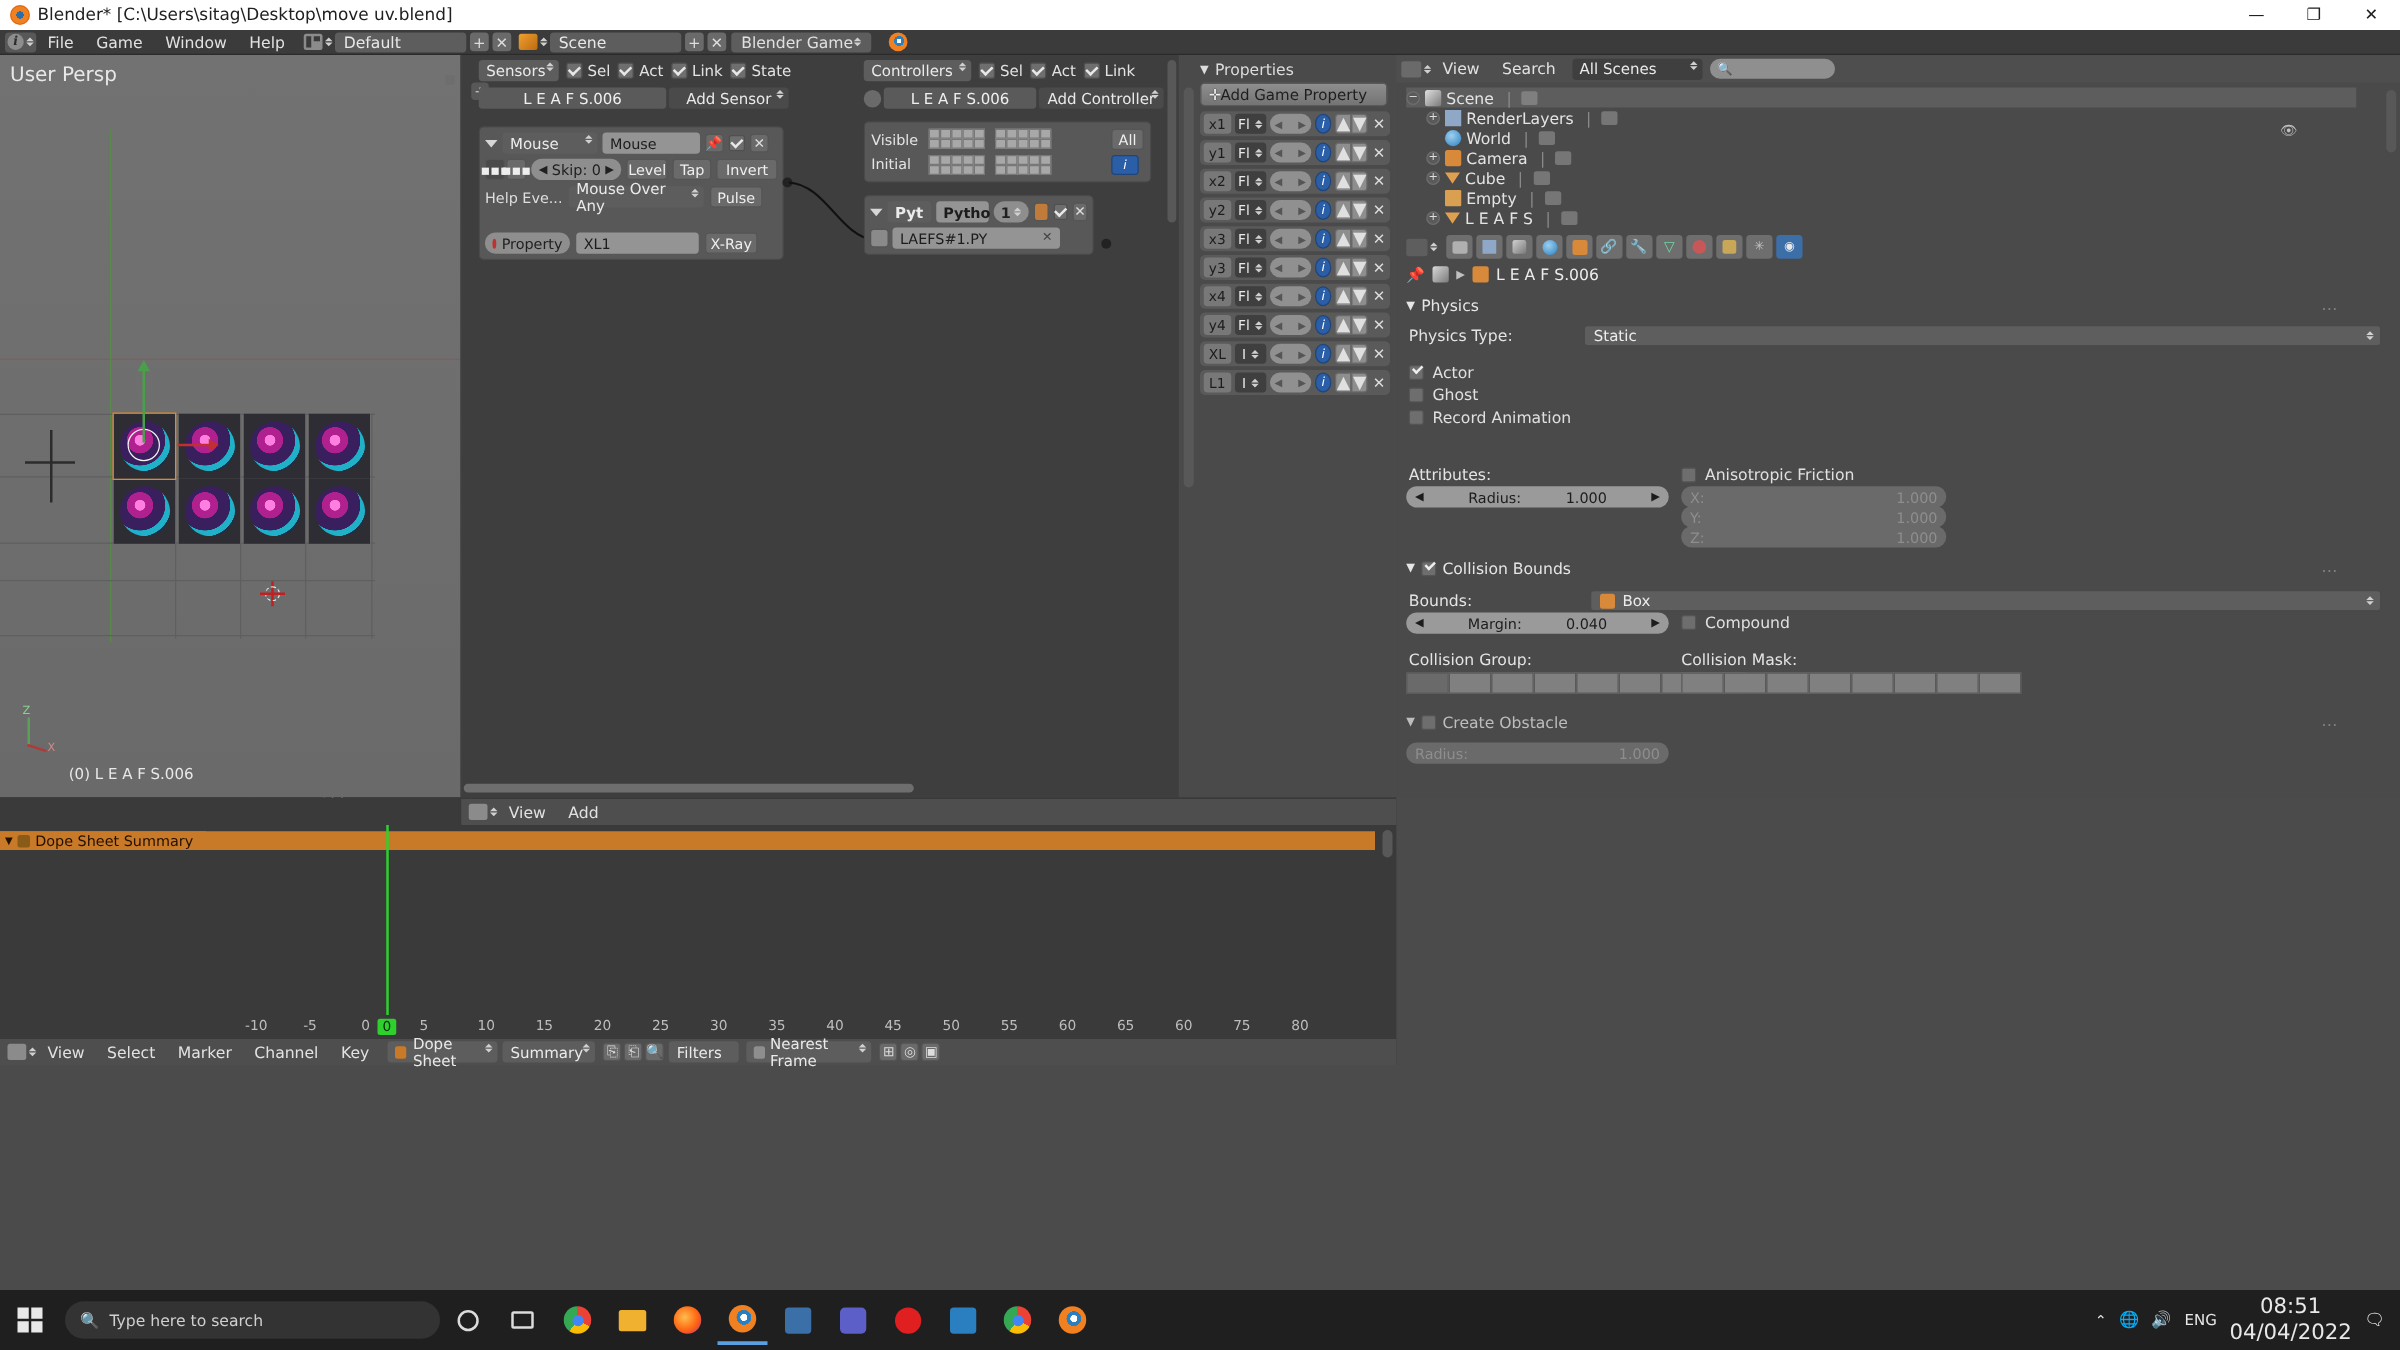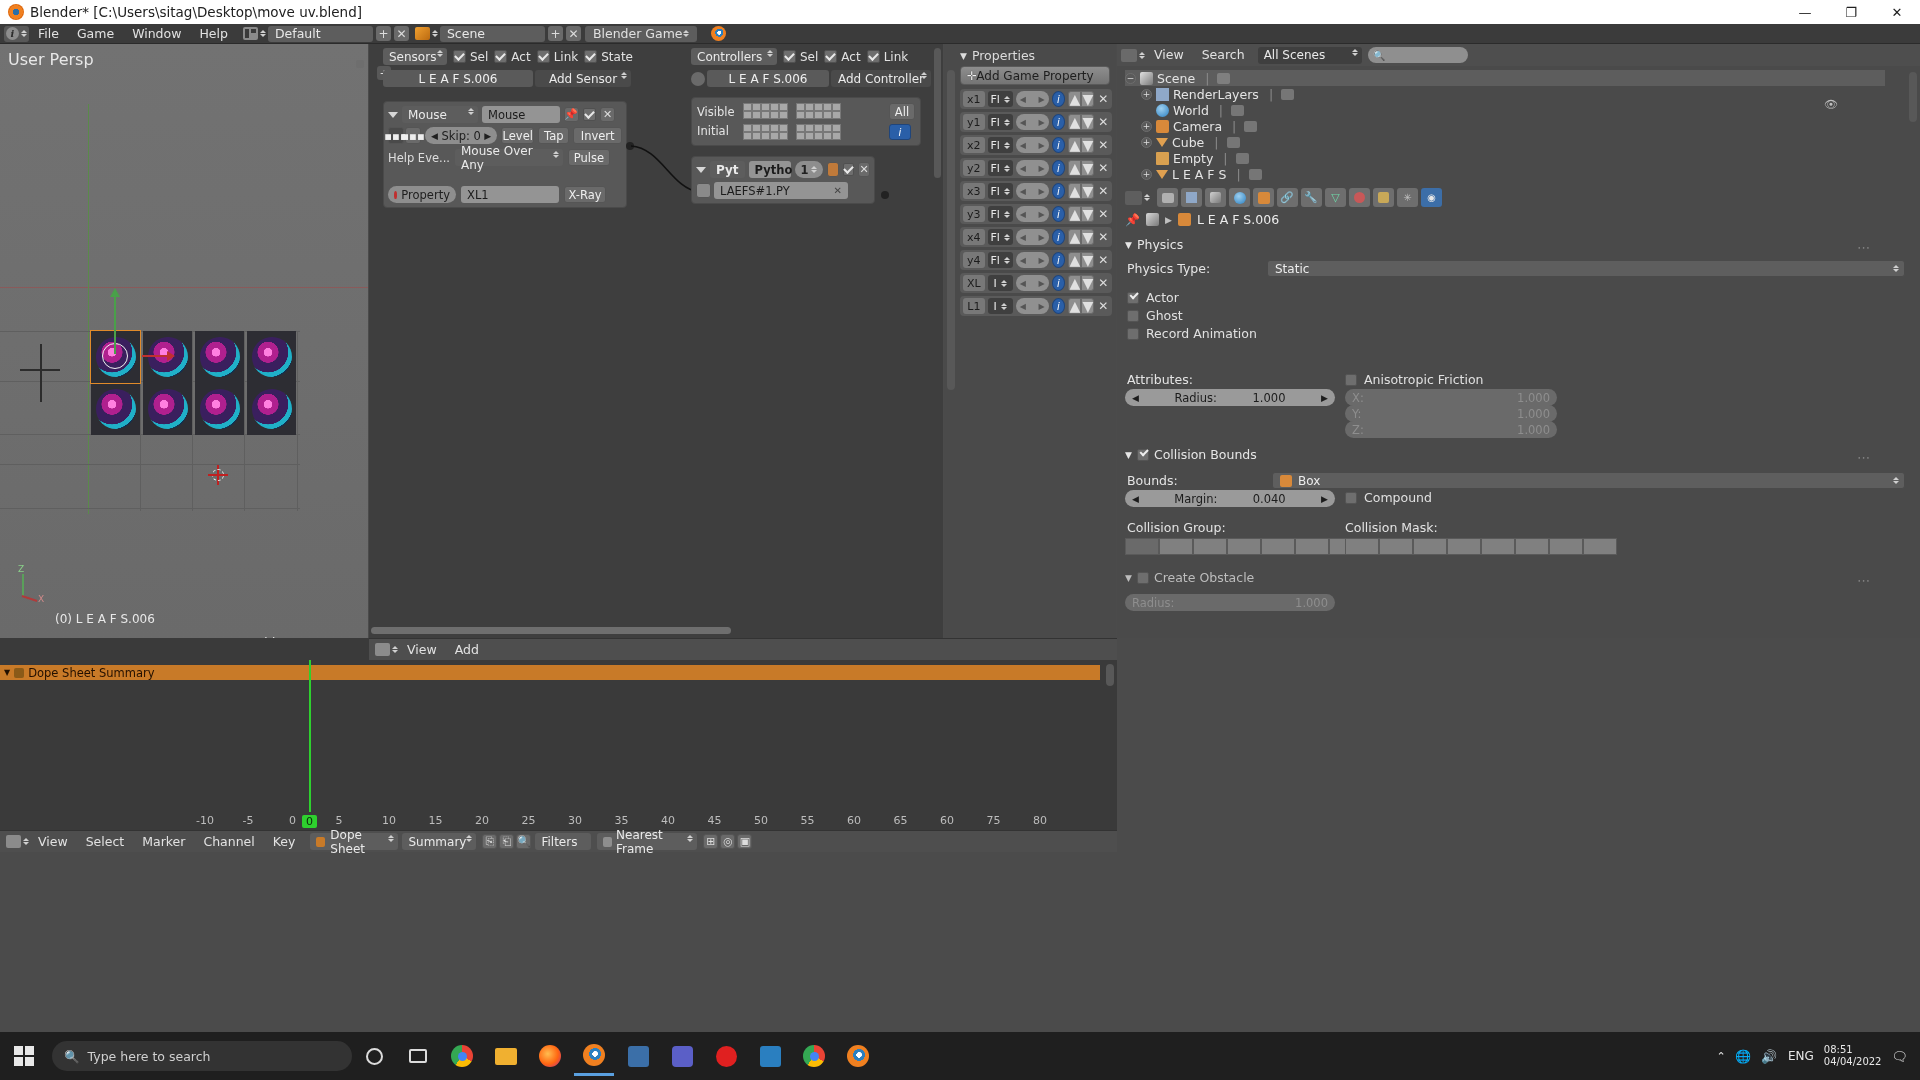--- a/index.html
+++ b/index.html
@@ -197,21 +197,21 @@
   .taskbar{ position:absolute;left:0;bottom:0;width:1920px;height:48px;background:#1f1f1f;
      display:flex;align-items:center; }
   .tb-start{ width:48px;height:48px;display:flex;align-items:center;justify-content:center;}
   .win-logo{ display:grid;grid-template-columns:9px 9px;grid-template-rows:9px 9px;gap:2px;}
   .win-logo i{ background:#e8e8e8; display:block;}
   .tb-search{ width:300px;height:30px;background:#333;border-radius:15px;display:flex;
      align-items:center;gap:8px;padding:0 12px;margin-left:4px;color:#d0d0d0;font-size:12.5px;}
   .tb-ico{ width:40px;height:40px;display:flex;align-items:center;justify-content:center;margin:0 2px;}
   .tray{ margin-left:auto;display:flex;align-items:center;gap:10px;padding-right:12px;
      font-size:12px;color:#e8e8e8;}
-  .clock{ display:flex;flex-direction:column;align-items:flex-start;line-height:1.25;font-size:10px;}
+  .clock{ display:flex;flex-direction:column;align-items:center;line-height:1.25;font-size:17px;}
   .circ{ border-radius:50%; }
 </style>
 </head>
 <body>
 
 <div class="app">
 
   <div class="winbar">
     <div class="wicon"></div>
     <div class="wtitle">Blender* [C:\Users\sitag\Desktop\move uv.blend]</div>

